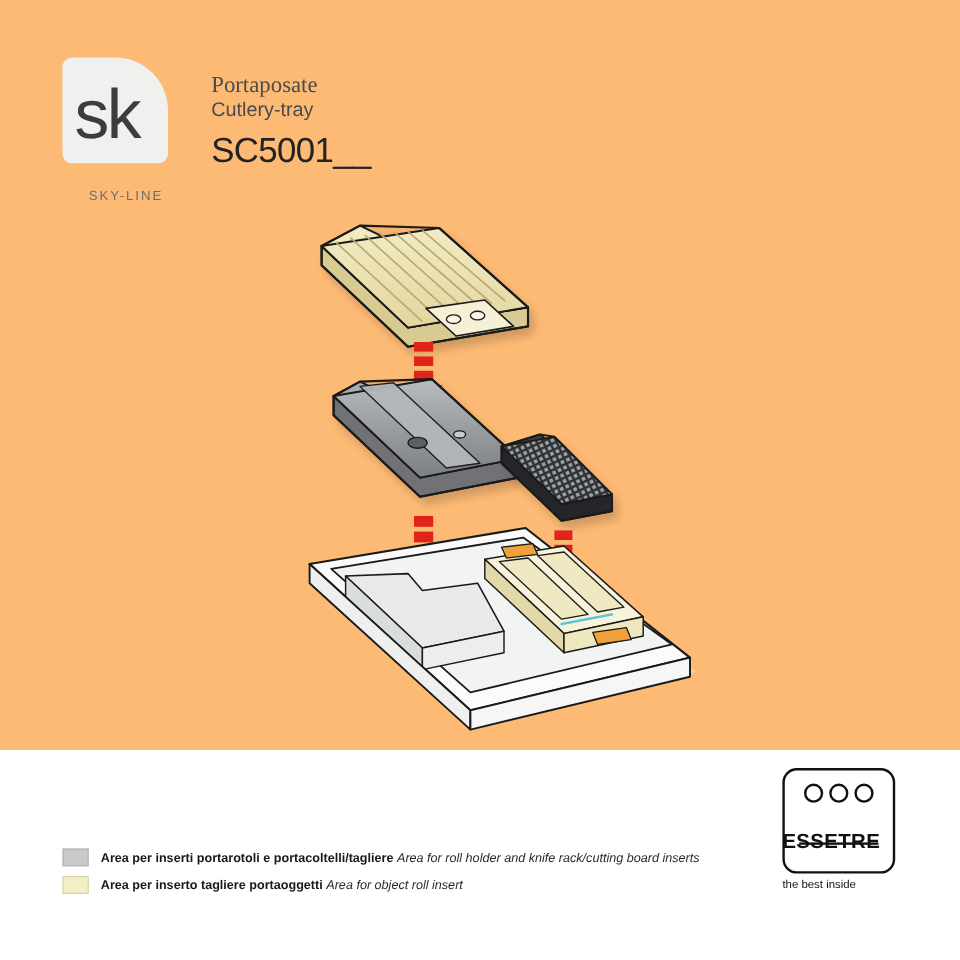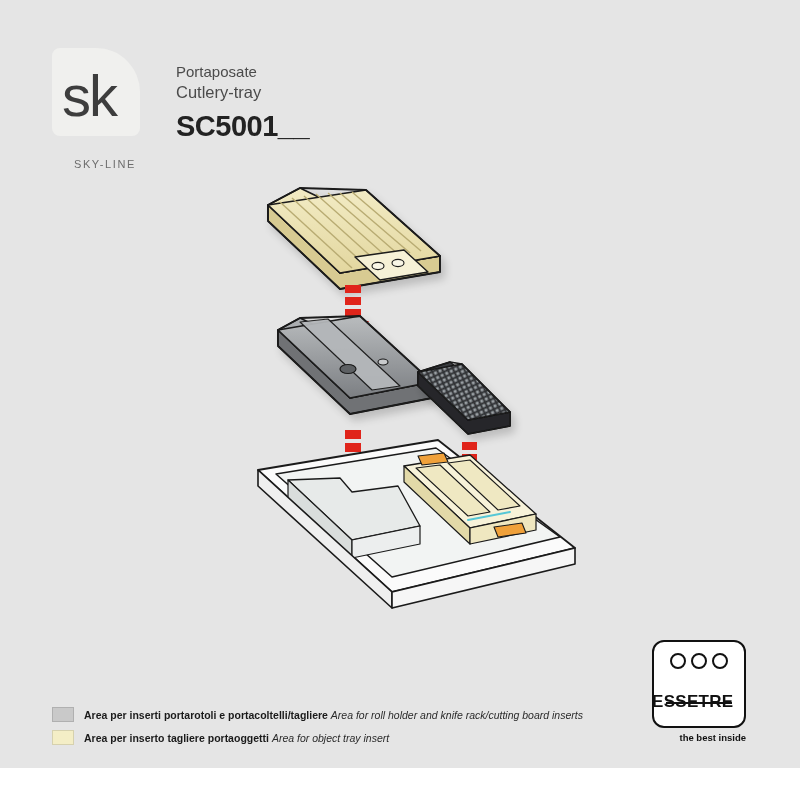--- a/index.html
+++ b/index.html
@@ -10,22 +10,22 @@
   body {
     width: 800px;
     height: 800px;
     position: relative;
     font-family: "Liberation Sans", sans-serif;
     overflow: hidden;
   }
   .page {
     position: absolute;
     left: 0; top: 0;
-    width: 800px; height: 768px;
-    background: #e5e5e5;
+    width: 800px; height: 625px;
+    background: #fdba74;
   }
 
   
   .logo-block {
     position: absolute;
     left: 52px;
     top: 48px;
     width: 110px;
     height: 130px;
   }
@@ -57,35 +57,36 @@
     letter-spacing: 1.6px;
     color: #6d6d6d;
   }
 
   .title-block {
     position: absolute;
     left: 176px;
     top: 62px;
   }
   .title-l1 {
-    font-size: 15px;
+    font-size: 19px;
     color: #4b4b4b;
     font-weight: 400;
     line-height: 20px;
+    font-family: Liberation Serif, serif;
   }
   .title-l2 {
     font-size: 16.5px;
     color: #4b4b4b;
     font-weight: 400;
     line-height: 20px;
   }
   .title-code {
     margin-top: 8px;
     font-size: 29px;
-    font-weight: bold;
+    font-weight: normal;
     color: #222222;
     letter-spacing: -0.5px;
   }
 
   
   .illustration {
     position: absolute;
     left: 0; top: 0;
     width: 800px; height: 800px;
     pointer-events: none;
@@ -170,23 +171,23 @@
     left: 14px;
     width: 66px;
     height: 2px;
     background: #111;
   }
   .badge-tag {
     position: absolute;
     top: 92px;
     left: 0;
     width: 94px;
-    text-align: right;
+    text-align: left;
     font-size: 9.5px;
-    font-weight: bold;
+    font-weight: normal;
     color: #111;
   }
 </style>
 </head>
 <body>
 
 <div class="page">
 
   <div class="logo-block">
     <div class="logo-shape"></div>
@@ -333,21 +334,21 @@
       <div class="legend-swatch" style="background:#c9c9c9"></div>
       <div class="legend-text">
         <b>Area per inserti portarotoli e portacoltelli/tagliere</b>
         <i>Area for roll holder and knife rack/cutting board inserts</i>
       </div>
     </div>
     <div class="legend-row">
       <div class="legend-swatch" style="background:#f4eec6"></div>
       <div class="legend-text">
         <b>Area per inserto tagliere portaoggetti</b>
-        <i>Area for object tray insert</i>
+        <i>Area for object roll insert</i>
       </div>
     </div>
   </div>
 
   <div class="badge">
     <div class="badge-box"></div>
     <div class="badge-dots">
       <div class="badge-dot"></div>
       <div class="badge-dot"></div>
       <div class="badge-dot"></div>

